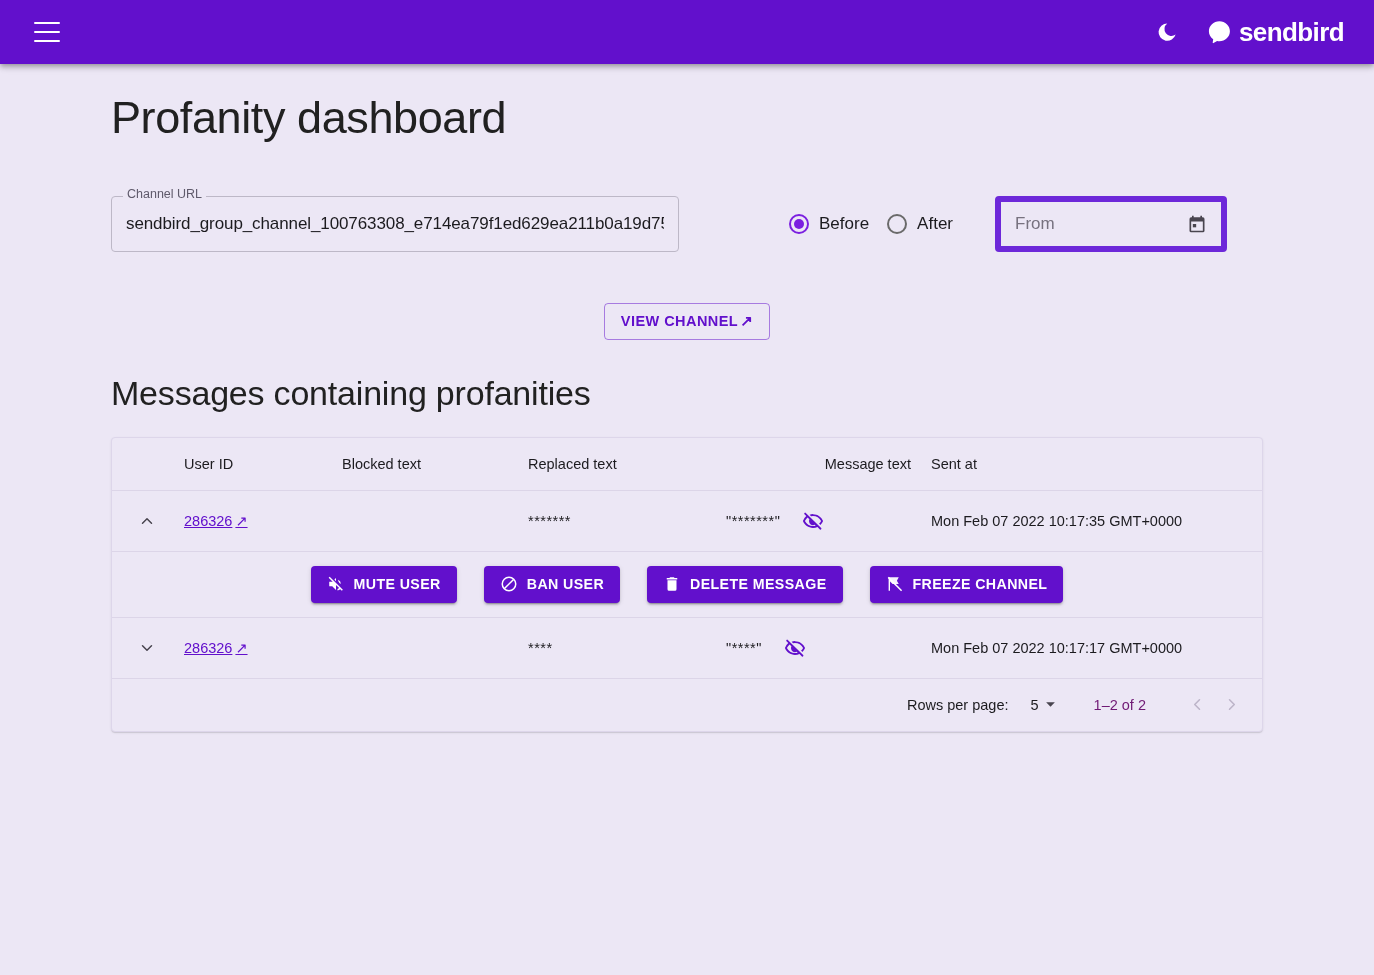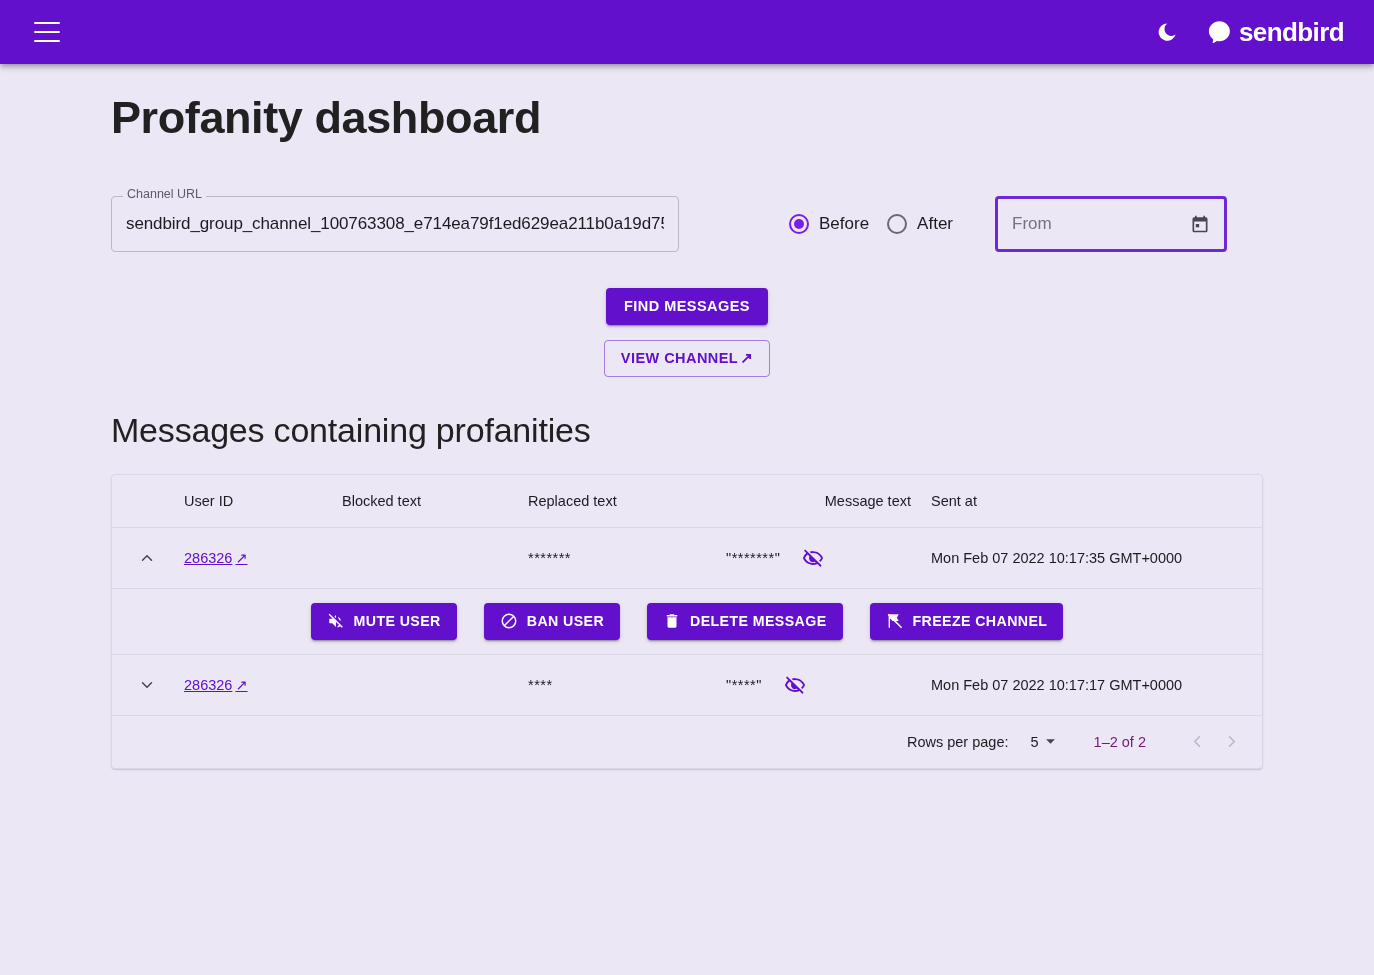--- a/index.html
+++ b/index.html
@@ -42,21 +42,21 @@
   .brand-mark { width: 26px; height: 26px; }
   .brand-text {
     color: #fff; font-size: 26px; font-weight: 700;
     letter-spacing: -0.6px; line-height: 1;
   }
 
   
   .page { padding: 0 0 40px 0; }
   .page-title {
     margin: 0; padding: 28px 0 0 111px;
-    font-size: 45px; font-weight: 700; color: #212121;
+    font-size: 45px; font-weight: 400; color: #212121;
     letter-spacing: -0.4px; line-height: 1.15;
   }
 
   
   .filters {
     display: flex; align-items: flex-start;
     padding: 52px 0 0 111px;
   }
   .field-outlined {
     position: relative;
@@ -91,21 +91,21 @@
     margin-right: 10px;
   }
   .radio-circle.checked { border-color: #7b1fe0; }
   .radio-dot { width: 10px; height: 10px; border-radius: 50%; background: #7b1fe0; }
   .radio-label { font-size: 17px; color: #1c1b1f; }
 
   .date-field {
     position: relative;
     margin-left: 34px;
     width: 232px; height: 56px;
-    border: 3px solid #6d28d9; border-radius: 4px;
+    border: 6px solid #6d28d9; border-radius: 4px;
     display: flex; align-items: center; padding: 0 14px;
   }
   .date-placeholder { font-size: 17px; color: #77727f; }
   .cal-icon { position: absolute; right: 14px; top: 50%; transform: translateY(-50%); cursor: pointer; }
 
   
   .actions { display: flex; flex-direction: column; align-items: center; margin-top: 36px; }
   .btn {
     font-family: "Liberation Sans", sans-serif;
     font-size: 14.5px; font-weight: 600; letter-spacing: .45px;
@@ -256,21 +256,20 @@
       <span class="cal-icon">
         <svg width="20" height="20" viewBox="0 0 24 24">
           <path fill="#49454f" d="M19 4h-1V2h-2v2H8V2H6v2H5a2 2 0 0 0-2 2v14a2 2 0 0 0 2 2h14a2 2 0 0 0 2-2V6a2 2 0 0 0-2-2zm0 16H5V9h14v11z"></path>
           <rect x="7" y="12" width="4" height="4" fill="#49454f"></rect>
         </svg>
       </span>
     </div>
   </div>
 
   <div class="actions">
-    <button class="btn btn-contained">FIND MESSAGES</button>
     <button class="btn btn-outlined">
       <span>VIEW CHANNEL</span>
       <span class="arrow-up-right">↗</span>
     </button>
   </div>
 
   <h2 class="section-title">Messages containing profanities</h2>
 
   <div class="table-card">
     <table>

